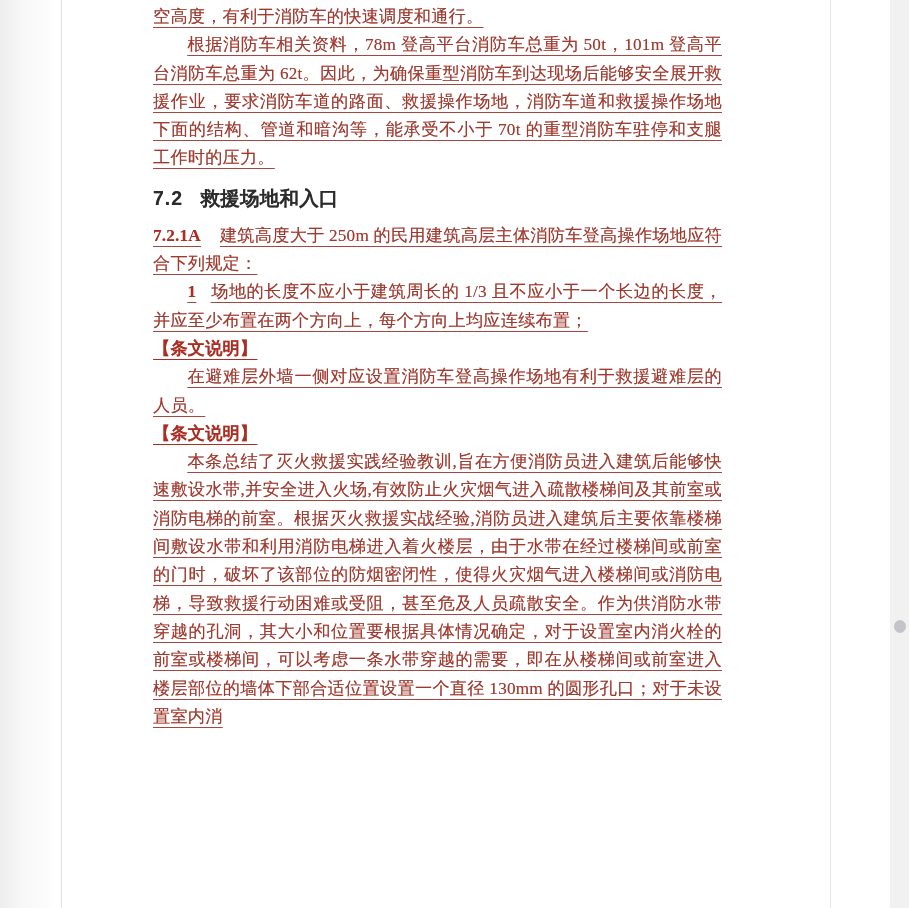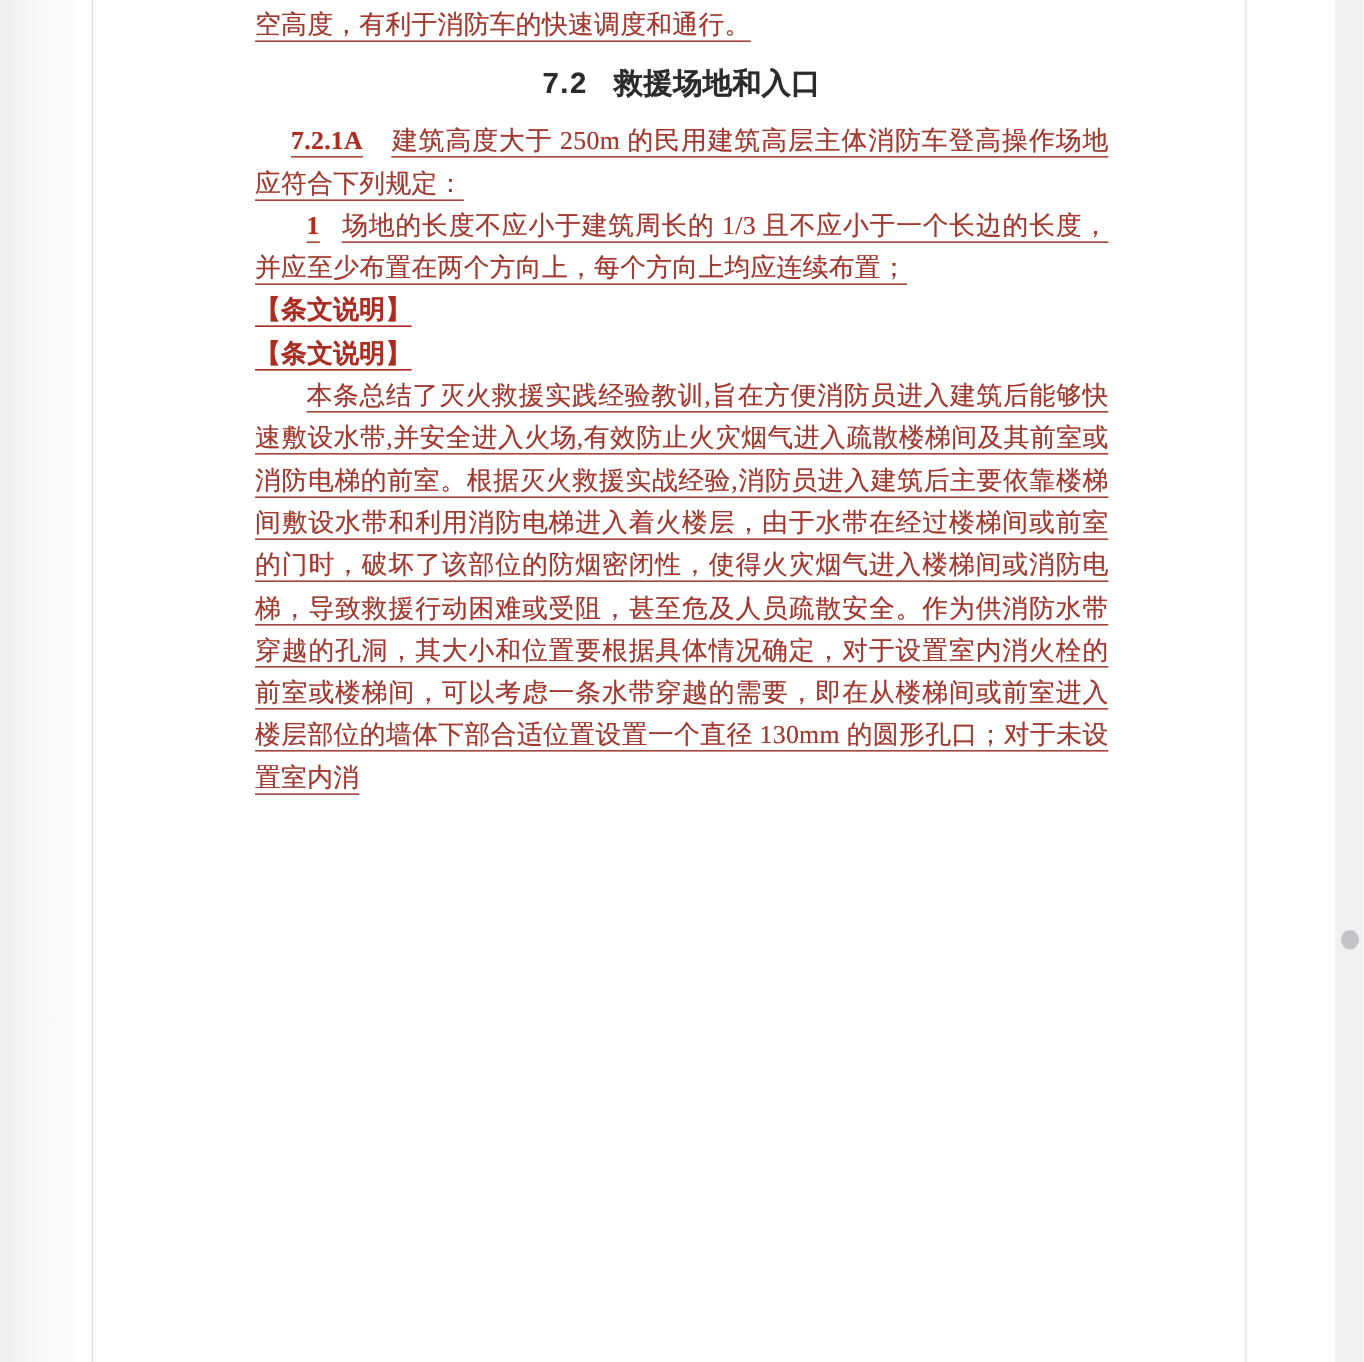--- a/index.html
+++ b/index.html
@@ -30,21 +30,21 @@
   .scroll-track {
     position: absolute; left: 890px; top: 0; width: 19px; height: 908px;
     background: var(--gutter, #f1f1f2);
   }
   .scroll-thumb {
     position: absolute; left: 894px; top: 620px; width: 12px; height: 13px;
     border-radius: 50%;
     background: var(--thumb, #c2c4ca);
   }
   .doc-body {
-    position: absolute; left: 170px; top: 3px; width: 569px; height: 905px;
+    position: absolute; left: 153px; top: 3px; width: 569px; height: 905px;
     overflow: hidden;
     font-size: 17.2px;
     line-height: 28.3px;
     letter-spacing: 0.2px;
     text-align: justify;
     color: var(--red, #a03a30);
   }
   .doc-body p { margin: 0; }
   .red-underline {
     text-decoration: underline;
@@ -52,52 +52,54 @@
     text-underline-offset: 5px;
     text-decoration-color: rgba(160, 58, 48, 0.85);
     text-shadow: 0 0 0.5px rgba(160, 58, 48, 0.55);
   }
   .indent { text-indent: 2em; }
   .item { text-indent: 2em; }
   .lead {
     font-weight: bold;
     color: var(--red-bold, #ab2d22);
   }
-  .clause .lead { margin-right: 1.1em; margin-left: 24px; }
+  .clause .lead { margin-right: 1.1em; }
   .item  .lead { margin-right: 0.85em; }
   .label {
     font-weight: bold;
     color: var(--red-bold, #ab2d22);
     text-decoration: underline;
   }
   h2.section-heading {
     margin: 10px 0 9px 0;
     font-family: "Liberation Sans", "DejaVu Sans", sans-serif;
     font-size: 19.5px;
     line-height: 30px;
     font-weight: bold;
     color: var(--heading, #2b2b2b);
-    text-align: center;
+    text-align: left;
     text-shadow: 0 0 0.5px rgba(40,40,40,0.5);
   }
   h2.section-heading .h-num { margin-right: 0.9em; letter-spacing: 1px; }
 </style>
 </head>
 <body style="--red: #a03a30; --red-bold: #ab2d22; --heading: #2b2b2b; --gutter: #f1f1f2; --thumb: #c2c4ca;">
 
 <div class="viewer">
   <div class="left-fade"></div>
   <div class="page-border-left"></div>
   <div class="page-border-right"></div>
 
   <div class="doc-body" id="doc-body">
       <p class="plain red-underline"><span>空高度，有利于消防车的快速调度和通行。</span></p>
+      <p class="indent red-underline"><span>根据消防车相关资料，78m 登高平台消防车总重为 50t，101m 登高平台消防车总重为 62t。因此，为确保重型消防车到达现场后能够安全展开救援作业，要求消防车道的路面、救援操作场地，消防车道和救援操作场地下面的结构、管道和暗沟等，能承受不小于 70t 的重型消防车驻停和支腿工作时的压力。</span></p>
       <h2 class="section-heading"><span class="h-num">7.2</span><span>救援场地和入口</span></h2>
       <p class="clause red-underline"><span class="lead">7.2.1A</span><span>建筑高度大于 250m 的民用建筑高层主体消防车登高操作场地应符合下列规定：</span></p>
       <p class="item red-underline"><span class="lead">1</span><span>场地的长度不应小于建筑周长的 1/3 且不应小于一个长边的长度，并应至少布置在两个方向上，每个方向上均应连续布置；</span></p>
       <p class="label red-underline label"><span>【条文说明】</span></p>
+      <p class="indent red-underline"><span>在避难层外墙一侧对应设置消防车登高操作场地有利于救援避难层的人员。</span></p>
       <p class="label red-underline label"><span>【条文说明】</span></p>
       <p class="indent red-underline"><span>本条总结了灭火救援实践经验教训,旨在方便消防员进入建筑后能够快速敷设水带,并安全进入火场,有效防止火灾烟气进入疏散楼梯间及其前室或消防电梯的前室。根据灭火救援实战经验,消防员进入建筑后主要依靠楼梯间敷设水带和利用消防电梯进入着火楼层，由于水带在经过楼梯间或前室的门时，破坏了该部位的防烟密闭性，使得火灾烟气进入楼梯间或消防电梯，导致救援行动困难或受阻，甚至危及人员疏散安全。作为供消防水带穿越的孔洞，其大小和位置要根据具体情况确定，对于设置室内消火栓的前室或楼梯间，可以考虑一条水带穿越的需要，即在从楼梯间或前室进入楼层部位的墙体下部合适位置设置一个直径 130mm 的圆形孔口；对于未设置室内消</span></p>
     </div>
 
   <div class="scroll-track"></div>
   <div class="scroll-thumb"></div>
 </div>
 
 </body></html>

